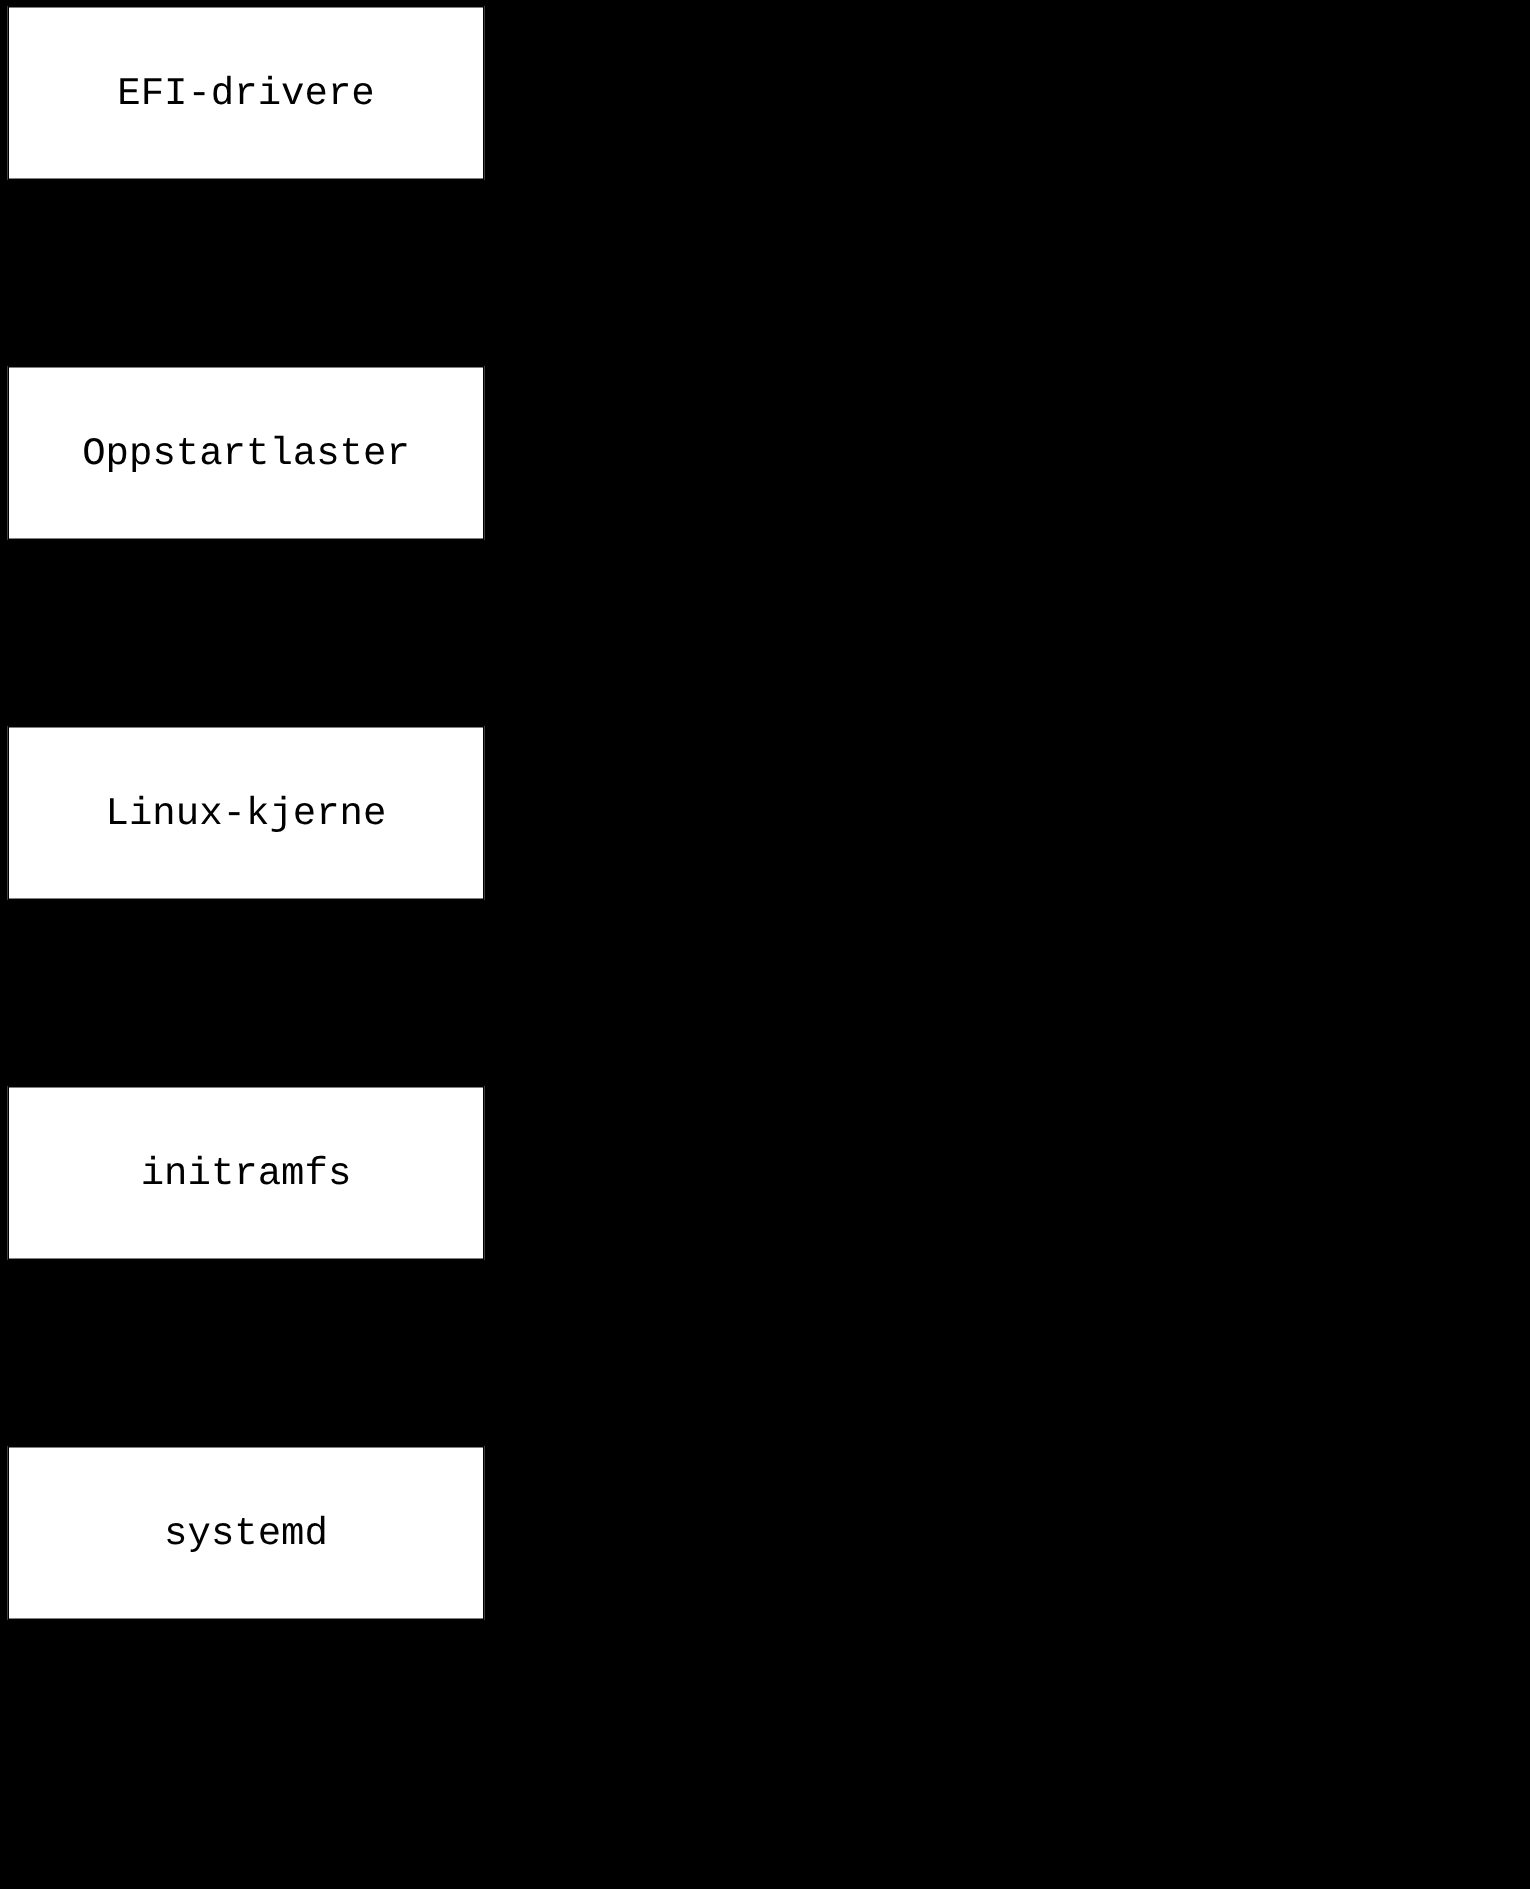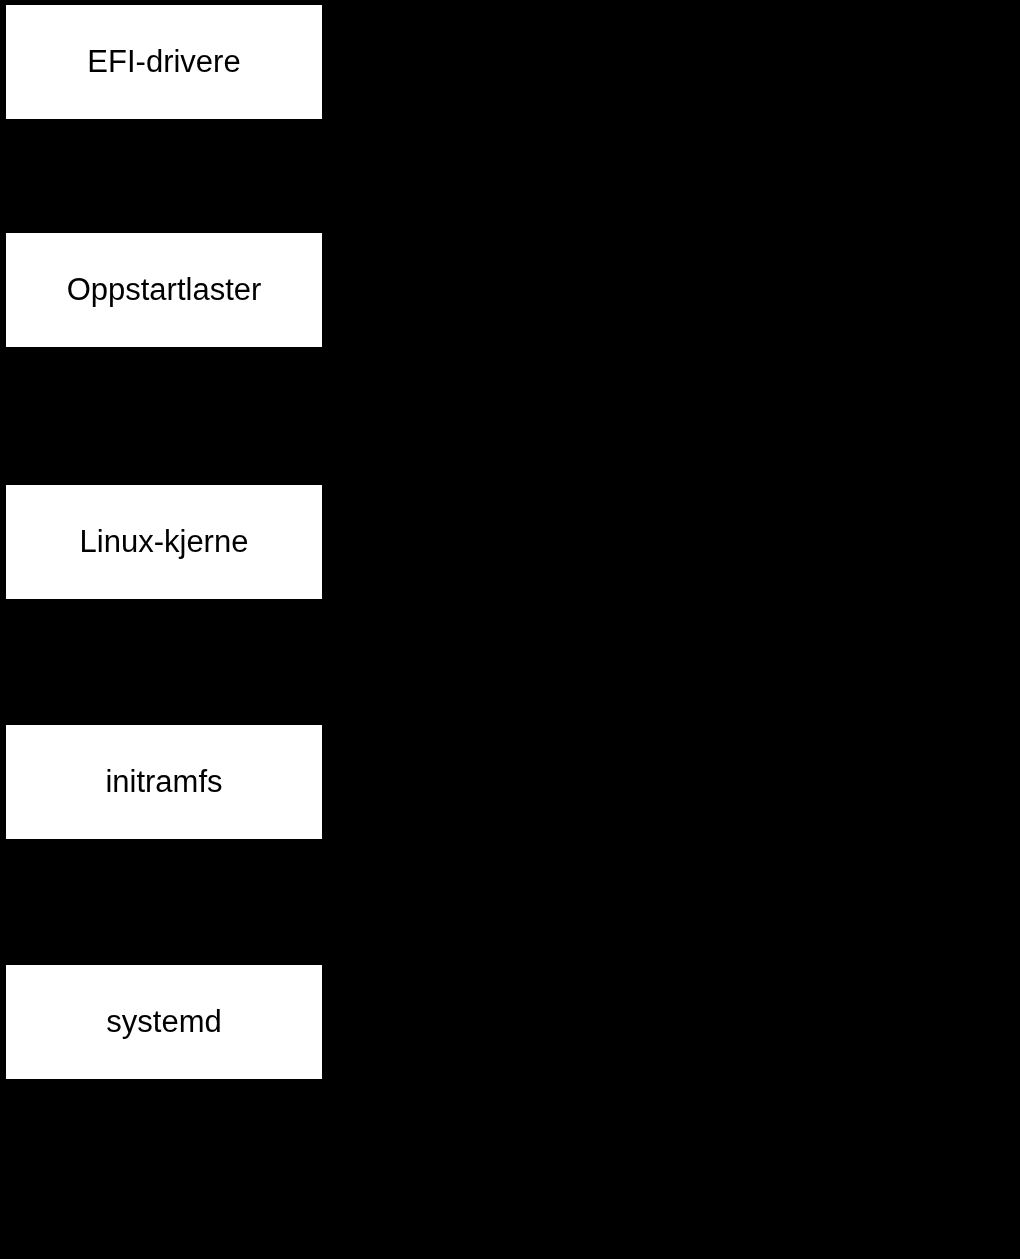--- a/index.html
+++ b/index.html
@@ -20,27 +20,27 @@
     width: 318px;
     height: 116px;
     background: #ffffff;
     border: 1px solid #000000;
     box-sizing: border-box;
     display: flex;
     align-items: center;
     justify-content: center;
   }
   .node-label {
-    font-family: Liberation Sans, sans-serif;
-    font-size: 31px;
+    font-family: Liberation Mono, monospace;
+    font-size: 26px;
     color: #000000;
     white-space: nowrap;
   }
   .node-0 { top: 4px; }
-  .node-1 { top: 232px; }
+  .node-1 { top: 244px; }
   .node-2 { top: 484px; }
   .node-3 { top: 724px; }
   .node-4 { top: 964px; }
 </style>
 </head>
 <body>
 
 <div class="canvas">
 
   <div class="node node-0">

